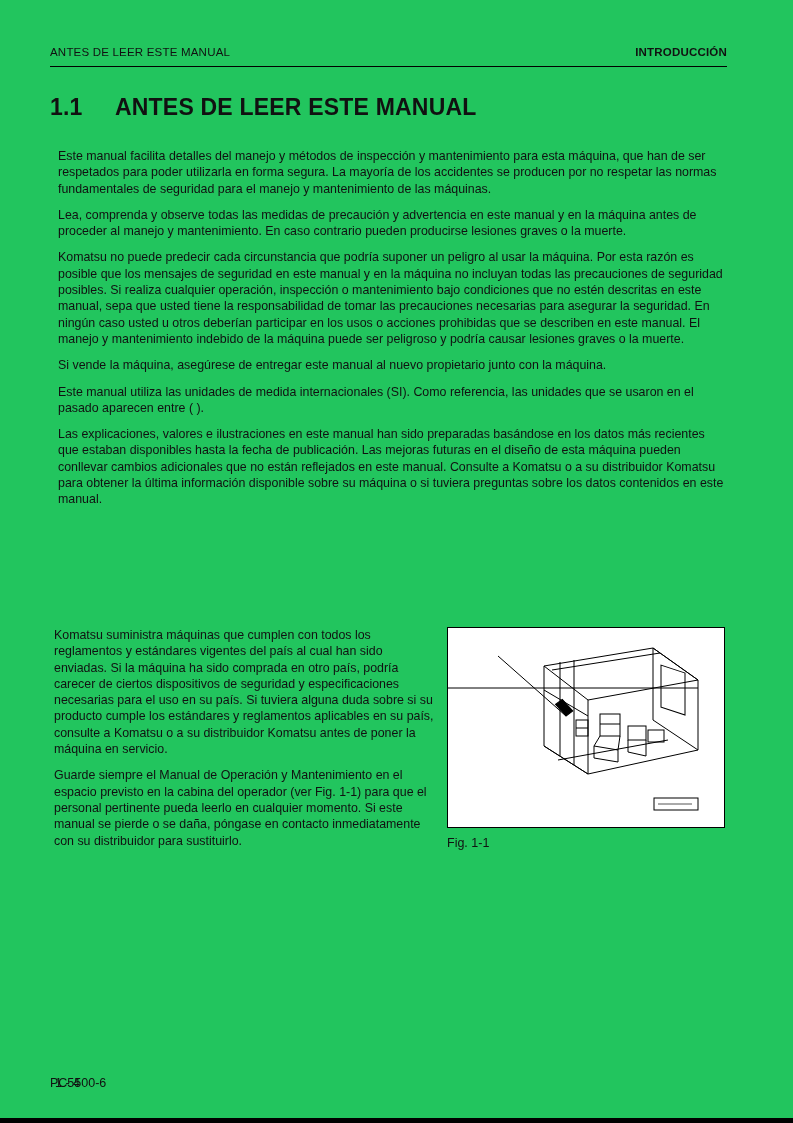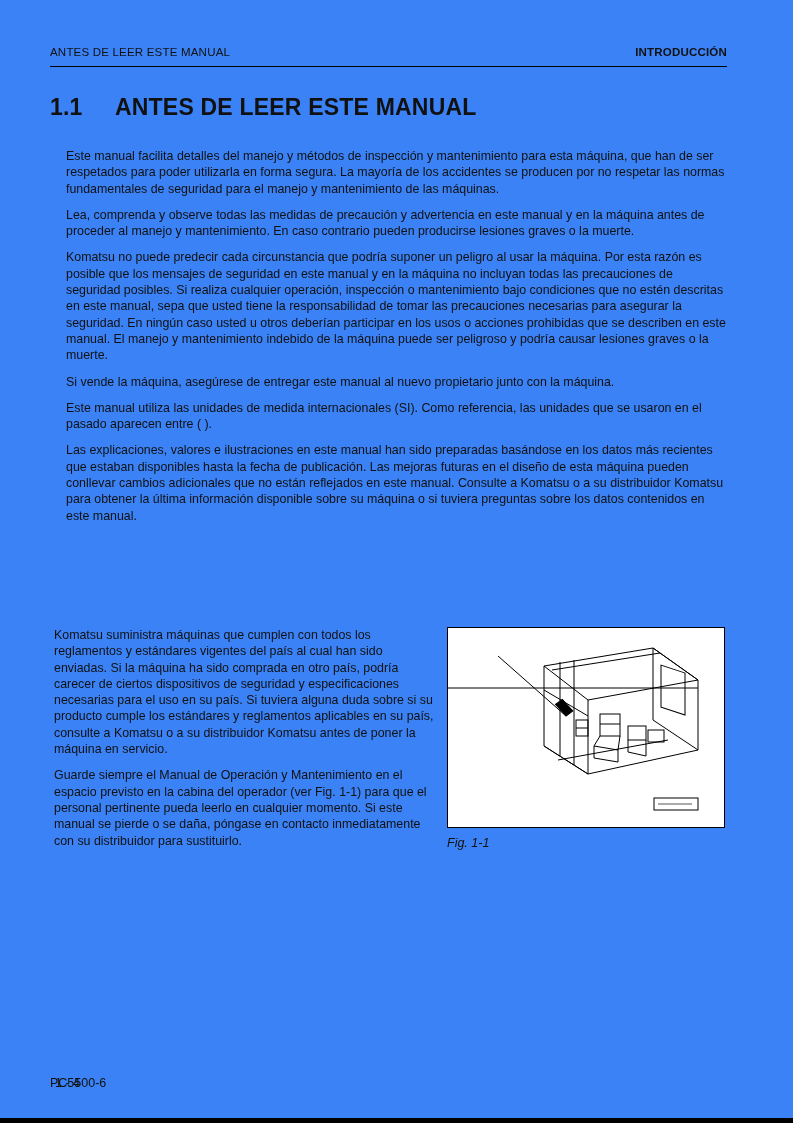--- a/index.html
+++ b/index.html
@@ -1,20 +1,20 @@
 <!DOCTYPE html>
 <html><head>
 <meta charset="utf-8">
 <style>
   html,body{margin:0;padding:0;}
   body{background:#e8e8e8;font-family:"Liberation Sans", sans-serif;}
   .page{
     position:relative;
     width:793px;height:1123px;
-    background:#3b82f6;
+    background:#22c55e;
     margin:0 auto;
     overflow:hidden;
     color:#111;
   }
   .header{
     position:absolute;top:46px;left:50px;width:677px;
     display:flex;justify-content:space-between;align-items:baseline;
     font-size:11.5px;letter-spacing:0.2px;
   }
   .header .hleft{font-weight:normal;}
@@ -26,34 +26,34 @@
   .title{
     position:absolute;top:94px;left:50px;width:677px;
     font-size:23px;font-weight:bold;letter-spacing:0.2px;
     display:flex;
   }
   .title .tnum{width:65px;}
   .body-text{
     position:absolute;top:148px;left:50px;width:677px;
     font-size:12.4px;line-height:16.3px;
   }
-  .body-text p{margin:0 0 10px 16px;}
+  .body-text p{margin:0 0 10px 8px;}
   .two-col{
     position:absolute;top:627px;left:50px;width:677px;
     display:flex;
   }
   .left-col{width:389px;font-size:12.4px;line-height:16.3px;}
   .left-col p{margin:0 0 10px 4px;}
   .figure-wrap{margin-left:8px;width:280px;}
   .figure-box{
     width:278px;height:201px;border:1.5px solid #000;
     background:#fff;box-sizing:border-box;
   }
   .figure-caption{
-    font-style:italic;font-size:12.5px;margin-top:8px;
+    font-size:12.5px;margin-top:8px;
   }
   .watermark{
     position:absolute;top:181px;left:358px;
     font-size:28px;font-weight:bold;
     color:#21391f;opacity:0.92;
     letter-spacing:0.5px;
     white-space:nowrap;
     z-index:5;
   }
   .footer{

